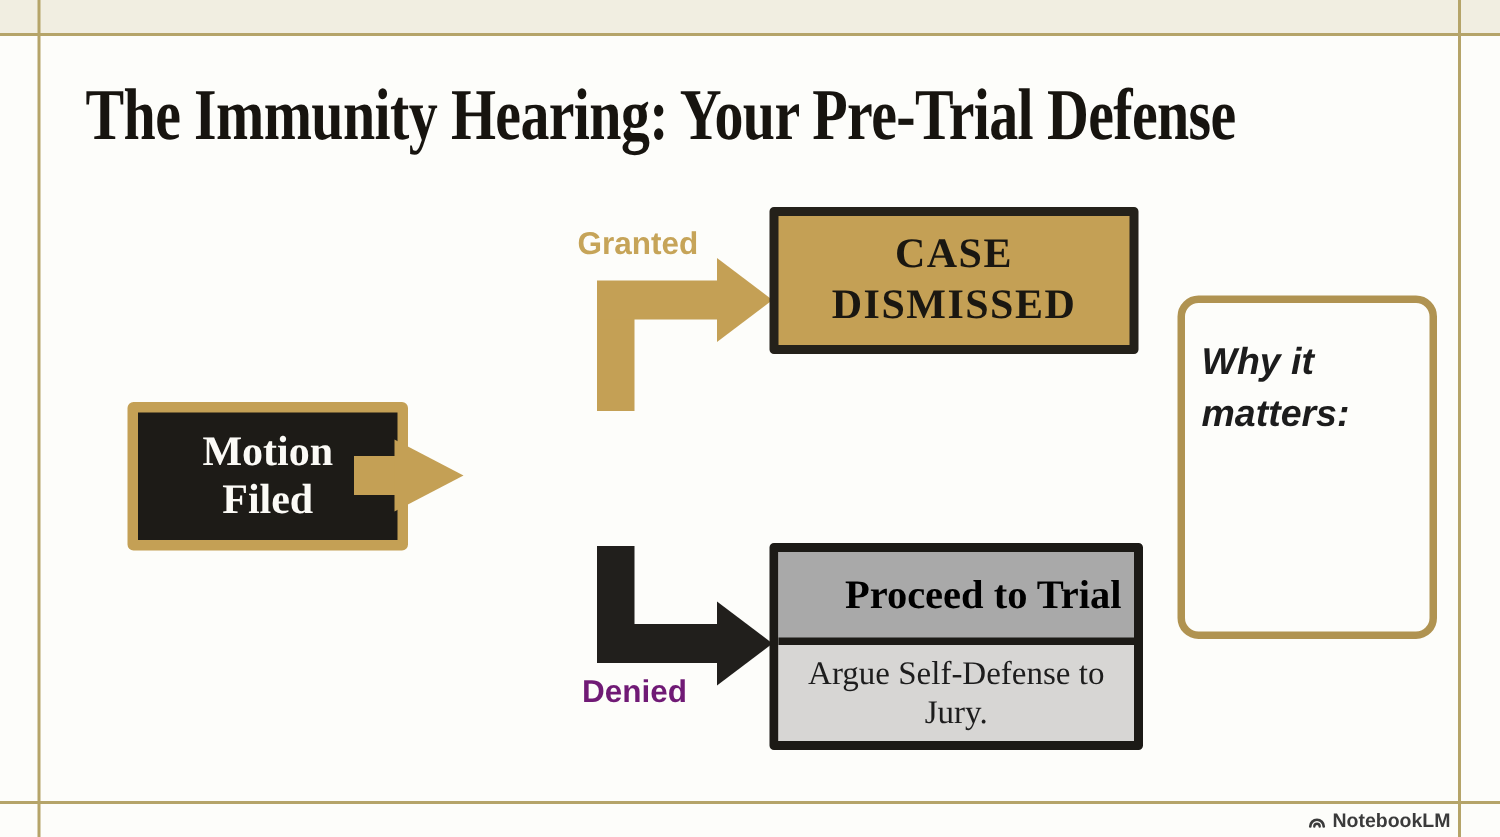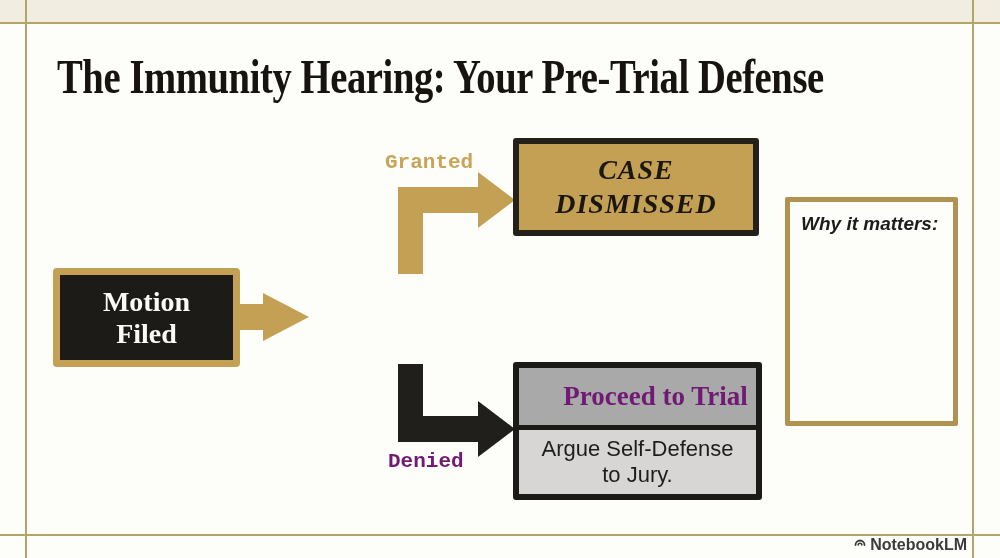--- a/index.html
+++ b/index.html
@@ -30,88 +30,88 @@
   
   .node{
     position:absolute;box-sizing:border-box;
     display:flex;align-items:center;justify-content:center;text-align:center;
     border-radius:4px;
     font-family:"Liberation Serif",serif;font-weight:700;
   }
   .node-dark{
     background:var(--ink,#1d1b17);
     border:7px solid var(--gold,#c4a055);
-    color:#fbfaf6;font-size:28px;line-height:1.12;
+    color:#fbfaf6;font-size:28px;line-height:1.12;margin-left:32px;
   }
   .node-motion{left:53px;top:268px;width:187px;height:99px;}
   .node-immunity{left:307px;top:268px;width:185px;height:99px;}
   .node-dismissed{
     left:513px;top:138px;width:246px;height:98px;
     background:var(--gold,#c4a055);
     border:6px solid #24211a;border-radius:3px;
     color:#1a1711;font-size:28px;line-height:1.2;letter-spacing:1px;
   }
-  .node-dismissed .inner{width:200px;font-style:italic;}
+  .node-dismissed .inner{width:200px;}
   .node-dark .inner{width:135px;}
   
   .trial-box{
     position:absolute;left:513px;top:362px;width:249px;height:138px;
     box-sizing:border-box;border:6px solid #1c1a16;border-radius:3px;
     display:flex;flex-direction:column;
   }
   .trial-top{
     flex:0 0 57px;background:var(--gray_dark,#a9a9a9);
     border-bottom:5px solid #1c1a16;
     display:flex;align-items:center;justify-content:center;
-    font-family:"Liberation Serif",serif;font-weight:700;font-size:27px;color:#701a75;padding-left:36px;
+    font-family:"Liberation Serif",serif;font-weight:700;font-size:27px;color:#000000;padding-left:36px;
   }
   .trial-bottom{
     flex:1;background:var(--gray_light,#d7d6d4);
     display:flex;align-items:center;justify-content:center;text-align:center;
-    font-size:22px;line-height:1.2;color:#1d1d1d;padding:0 18px;
+    font-size:22px;line-height:1.2;color:#1d1d1d;padding:0 18px;font-family:Liberation Serif, serif;
   }
   
   .bar{position:absolute;}
   .bar.gold{background:var(--gold,#c4a055);}
   .bar.black{background:#211f1c;}
   .arrow-head{position:absolute;width:0;height:0;border-top:24px solid transparent;border-bottom:24px solid transparent;}
   .arrow-head.big{border-top-width:28px;border-bottom-width:28px;}
   .arrow-head.gold{border-left:46px solid var(--gold,#c4a055);}
   .arrow-head.gold.big{border-left:37px solid var(--gold,#c4a055);}
   .arrow-head.black.big{border-left:37px solid #211f1c;}
   .shaft-straight{left:236px;top:304px;width:28px;height:26px;}
   .head-straight{left:263px;top:293px;}
   .gold-vbar{left:398px;top:192px;width:25px;height:82px;}
   .gold-hbar{left:398px;top:187px;width:81px;height:26px;}
   .gold-head{left:478px;top:172px;}
   .black-vbar{left:398px;top:364px;width:25px;height:78px;}
   .black-hbar{left:398px;top:416px;width:81px;height:26px;}
   .black-head{left:478px;top:401px;}
   
-  .branch-label{position:absolute;font-weight:700;font-size:21px;font-family:Liberation Mono, monospace;}
+  .branch-label{position:absolute;font-weight:700;font-size:21px;}
   .granted{left:385px;top:151px;color:var(--gold_soft,#c9a85f);}
   .denied{left:388px;top:450px;color:#701a75;}
   
   .dismissed-note{
     position:absolute;left:503px;top:256px;width:266px;
     text-align:center;font-size:24px;line-height:1.22;color:#232126;
   }
   
   .callout{
     position:absolute;left:785px;top:197px;width:173px;height:229px;
-    box-sizing:border-box;border:5px solid #b09351;border-radius:2px;
+    box-sizing:border-box;border:5px solid #b09351;border-radius:14px;
     background:var(--paper,#fdfdfa);
-    padding:9px 11px;font-size:19px;line-height:1.38;color:#242424;
+    padding:22px 11px;font-size:25px;line-height:1.38;color:#242424;
   }
   .callout-heading{font-weight:700;font-style:italic;color:#1c1c1c;}
   
   .brand{
     position:absolute;right:33px;bottom:4px;z-index:2;
-    display:flex;align-items:flex-start;gap:4px;
-    font-size:16px;font-weight:700;color:#3b3b3b;
+    display:flex;align-items:flex-end;gap:4px;
+    font-size:13px;font-weight:700;color:#3b3b3b;
   }
   .brand svg{display:block;}
 </style>
 </head>
 <body>
 
 <div class="canvas">
 
   <div class="band-top"></div>
   <div class="frame-line h line-top"></div>

